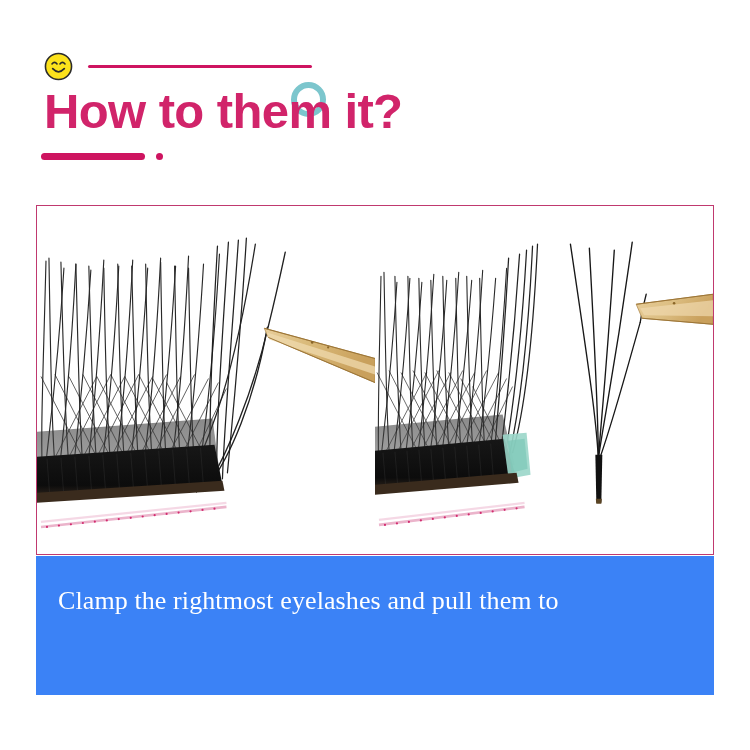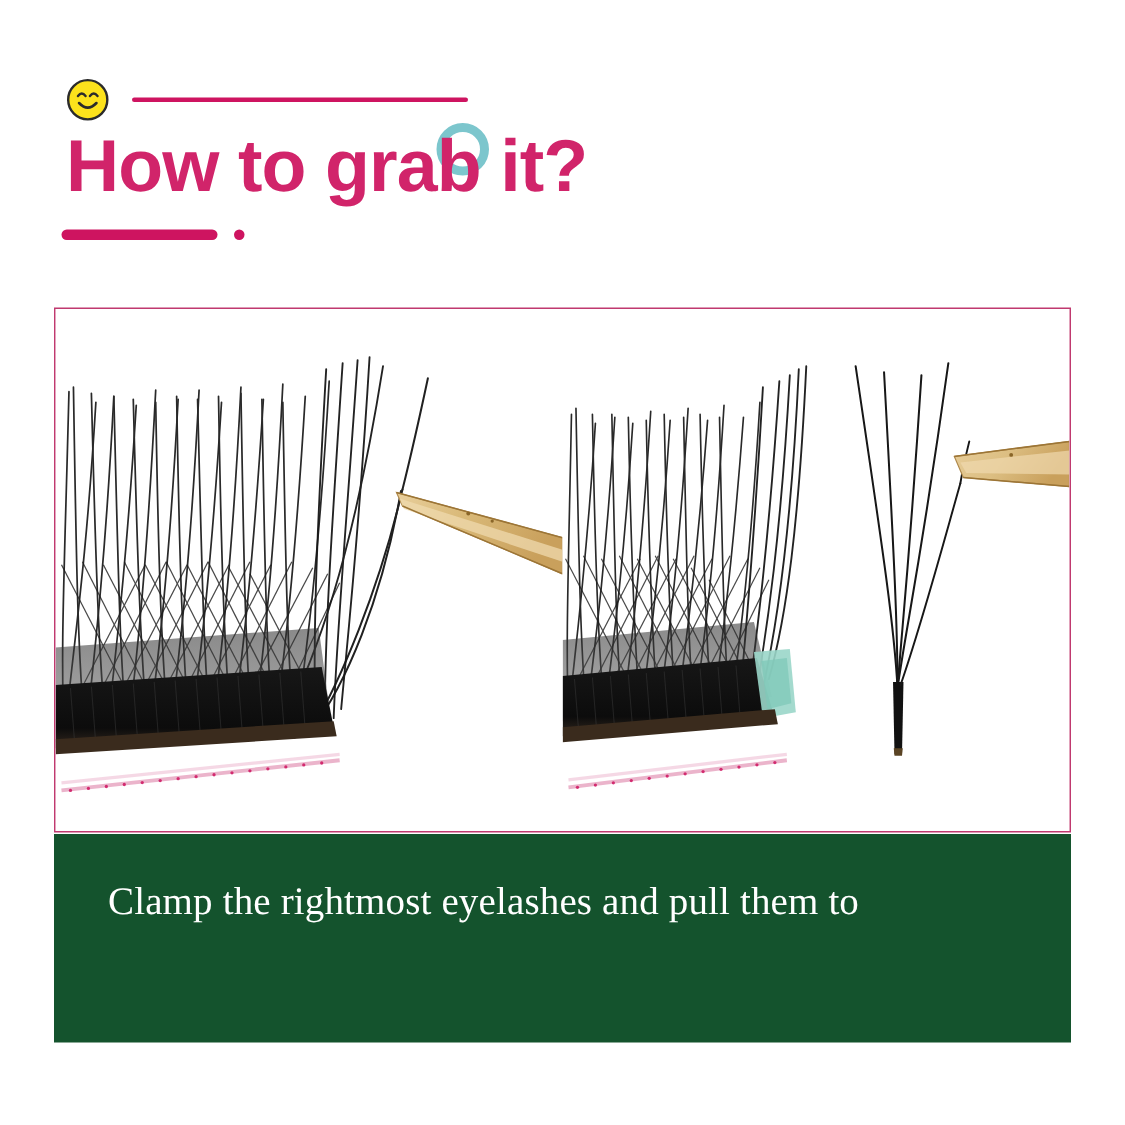--- a/index.html
+++ b/index.html
@@ -124,23 +124,23 @@
     display: block;
   }
 
   
   .caption-box {
     position: absolute;
     left: 36px;
     top: 556px;
     width: 678px;
     height: 139px;
-    background: #14532d;
+    background: #3b82f6;
     box-sizing: border-box;
-    padding: 26px 34px 0 36px;
+    padding: 26px 34px 0 22px;
   }
   .caption-text {
     font-family: "Liberation Serif", serif;
     font-size: 26px;
     line-height: 1.48;
     color: #ffffff;
     letter-spacing: 0.1px;
   }
 </style>
 </head>
@@ -156,21 +156,21 @@
         <path d="M11 16.5 Q14.5 12 18 16.5" fill="none" stroke="#2B2B2B" stroke-width="2.2" stroke-linecap="round"></path>
         <path d="M22 16.5 Q25.5 12 29 16.5" fill="none" stroke="#2B2B2B" stroke-width="2.2" stroke-linecap="round"></path>
         <path d="M12 23 Q20 31.5 28 23" fill="none" stroke="#2B2B2B" stroke-width="2.4" stroke-linecap="round"></path>
       </svg>
     </span>
 
     <div class="top-rule"></div>
 
     <div class="teal-ring"></div>
 
-    <div class="title">How to grab it?</div>
+    <div class="title">How to them it?</div>
 
     <div class="bottom-rule"></div>
     <div class="bottom-dot"></div>
   </div>
 
   <div class="photo-frame">
 
     <div class="photo-half left">
       <svg class="photo-svg" viewBox="0 0 339 347" preserveAspectRatio="none" aria-hidden="true">
         <defs>

